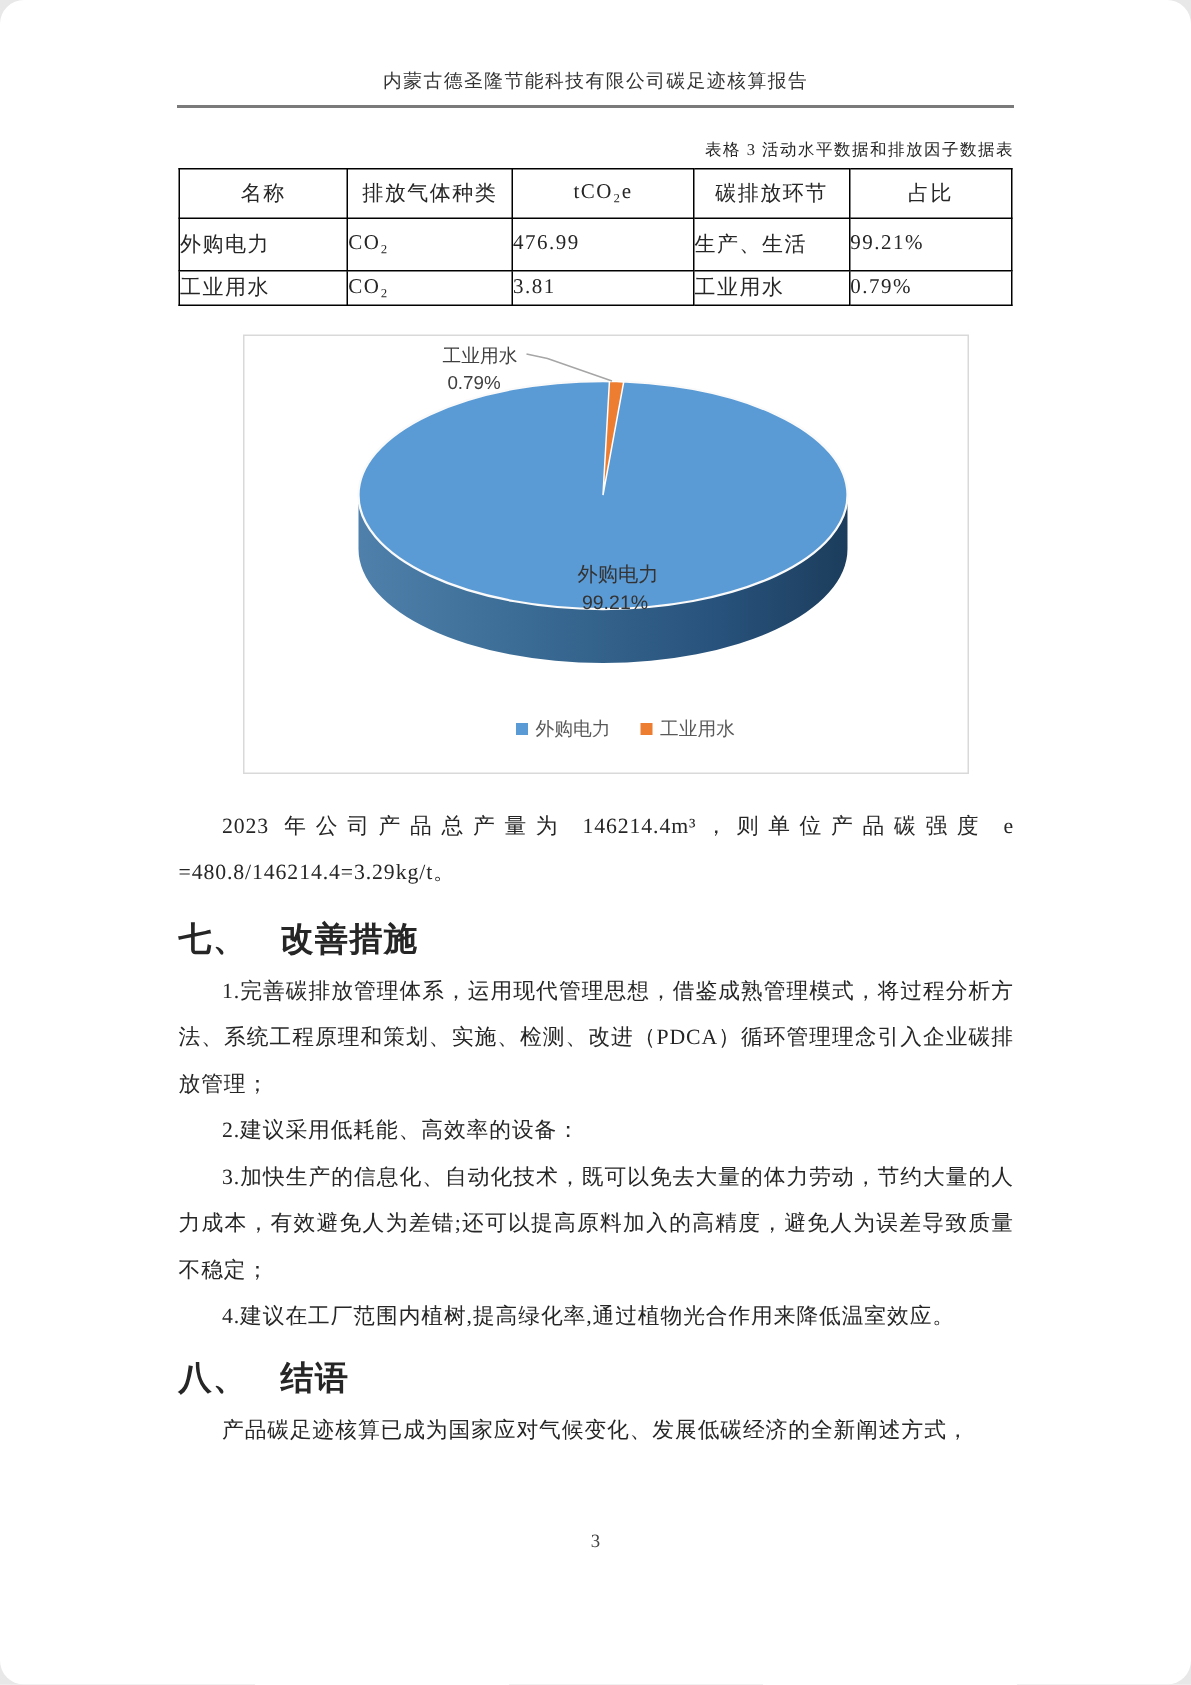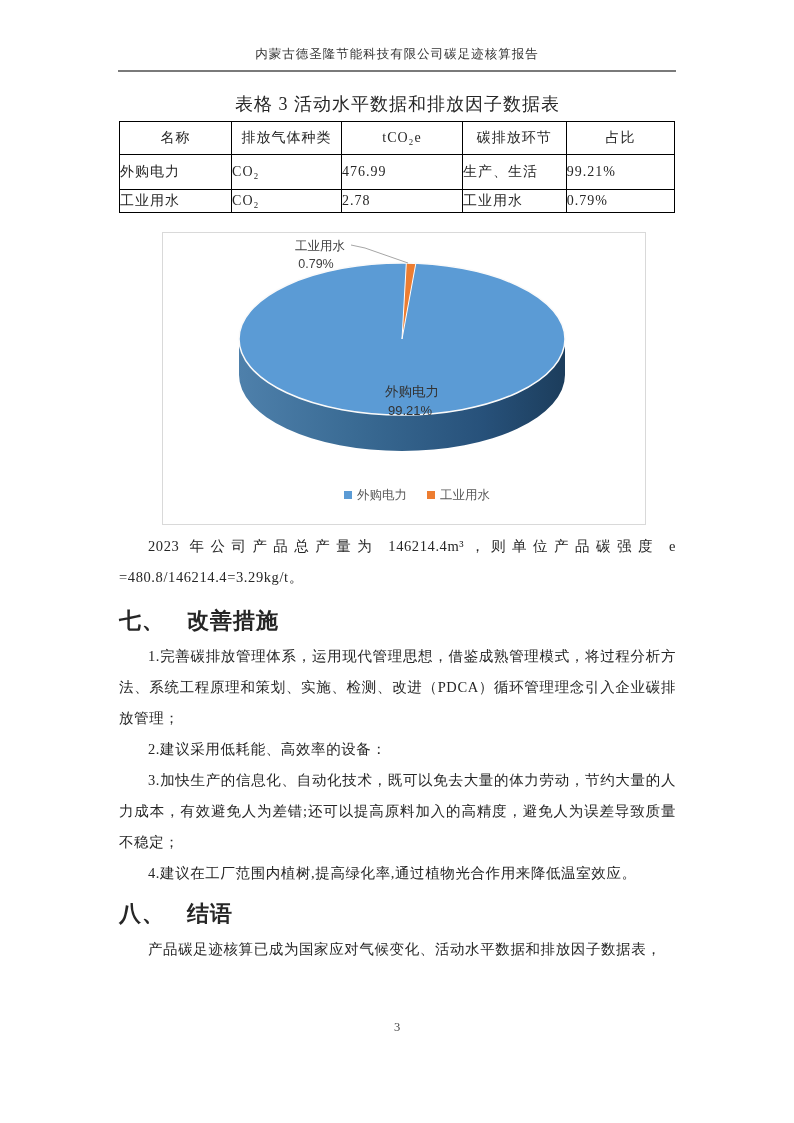--- a/index.html
+++ b/index.html
@@ -1,41 +1,41 @@
 <!DOCTYPE html>
 <html><head>
 <meta charset="utf-8">
 <style>
   html,body{margin:0;padding:0;background:#e8e8e8;}
   .page{
     position:relative;width:794px;height:1123px;margin:0 auto;background:#ffffff;
-    font-family:"Liberation Serif","DejaVu Serif",serif;color:#262626;overflow:hidden;
+    font-family:"Liberation Serif","DejaVu Serif",serif;color:#262626;overflow:hidden;border-radius:16px;
   }
   .running-header{
     position:absolute;top:46px;left:118px;width:558px;text-align:center;
     font-size:12.5px;letter-spacing:1px;color:#333;padding-bottom:7px;
     border-bottom:2px solid #7a7a7a;
   }
   .content{position:absolute;top:90px;left:119px;width:557px;}
-  .table-caption{text-align:center;font-size:18px;letter-spacing:1px;margin:2px 0 5px 0;}
+  .table-caption{text-align:right;font-size:11px;letter-spacing:1px;margin:2px 0 5px 0;}
   table.data-table{width:556px;border-collapse:collapse;table-layout:fixed;}
   table.data-table th,table.data-table td{
     border:1.8px solid #000;vertical-align:middle;
     font-size:14px;font-weight:normal;letter-spacing:1px;padding:0;
   }
   tr.h-row{height:33px;} tr.r1{height:35px;} tr.r2{height:23px;} tr.r3{height:25px;}
   .chart-frame{
     margin:19px 0 0 43px;width:482px;height:291px;border:1px solid #d9d9d9;
     box-sizing:content-box;background:#fff;
   }
   .chart-frame svg{display:block;}
   .chart-label{font-family:"Liberation Sans","DejaVu Sans",sans-serif;}
   .figure-caption{text-align:center;font-weight:bold;font-size:13px;margin-top:4px;letter-spacing:0.5px;}
   .para{font-size:14.5px;line-height:31px;letter-spacing:0.6px;text-align:justify;}
-  .para-intro{margin-top:6px;}
+  .para-intro{margin-top:20px;}
   .para-intro .jline{text-align:justify;text-align-last:justify;}
   .indent{text-indent:29px;}
   .sec-heading{margin:13px 0 5px 0;font-size:22px;font-weight:bold;letter-spacing:1px;}
   .sec-heading .sec-num{display:inline-block;margin-right:22px;}
   .sec8{margin-top:10px;}
   .page-number{position:absolute;top:1020px;left:0;width:794px;text-align:center;font-size:12.5px;color:#444;}
 </style>
 </head>
 <body>
 
@@ -70,21 +70,21 @@
         <tr class="r1">
           <td>外购电力</td>
           <td>CO₂</td>
           <td>476.99</td>
           <td>生产、生活</td>
           <td>99.21%</td>
         </tr>
         <tr class="r2">
           <td>工业用水</td>
           <td>CO₂</td>
-          <td>2.78</td>
+          <td>3.81</td>
           <td>工业用水</td>
           <td>0.79%</td>
         </tr>
       </tbody>
     </table>
 
     <div class="chart-frame">
       <svg width="482" height="291" viewBox="0 0 482 291">
         <defs>
           <linearGradient id="sideG" x1="0" y1="0" x2="1" y2="0">
@@ -128,19 +128,19 @@
 
     <div class="para indent">1.完善碳排放管理体系，运用现代管理思想，借鉴成熟管理模式，将过程分析方法、系统工程原理和策划、实施、检测、改进（PDCA）循环管理理念引入企业碳排放管理；</div>
     <div class="para indent">2.建议采用低耗能、高效率的设备：</div>
     <div class="para indent">3.加快生产的信息化、自动化技术，既可以免去大量的体力劳动，节约大量的人力成本，有效避免人为差错;还可以提高原料加入的高精度，避免人为误差导致质量不稳定；</div>
     <div class="para indent">4.建议在工厂范围内植树,提高绿化率,通过植物光合作用来降低温室效应。</div>
 
     <div class="sec-heading sec8">
       <span class="sec-num">八、</span><span>结语</span>
     </div>
 
-    <div class="para indent">产品碳足迹核算已成为国家应对气候变化、活动水平数据和排放因子数据表，</div>
+    <div class="para indent">产品碳足迹核算已成为国家应对气候变化、发展低碳经济的全新阐述方式，</div>
 
   </div>
 
   <div class="page-number">3</div>
 
 </div>
 
 </body></html>

